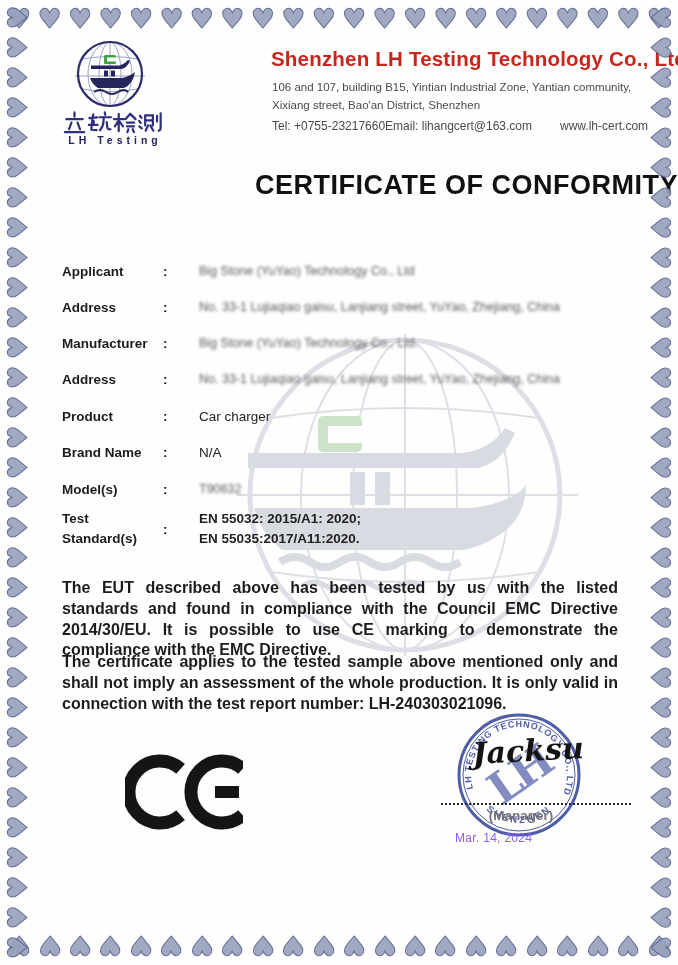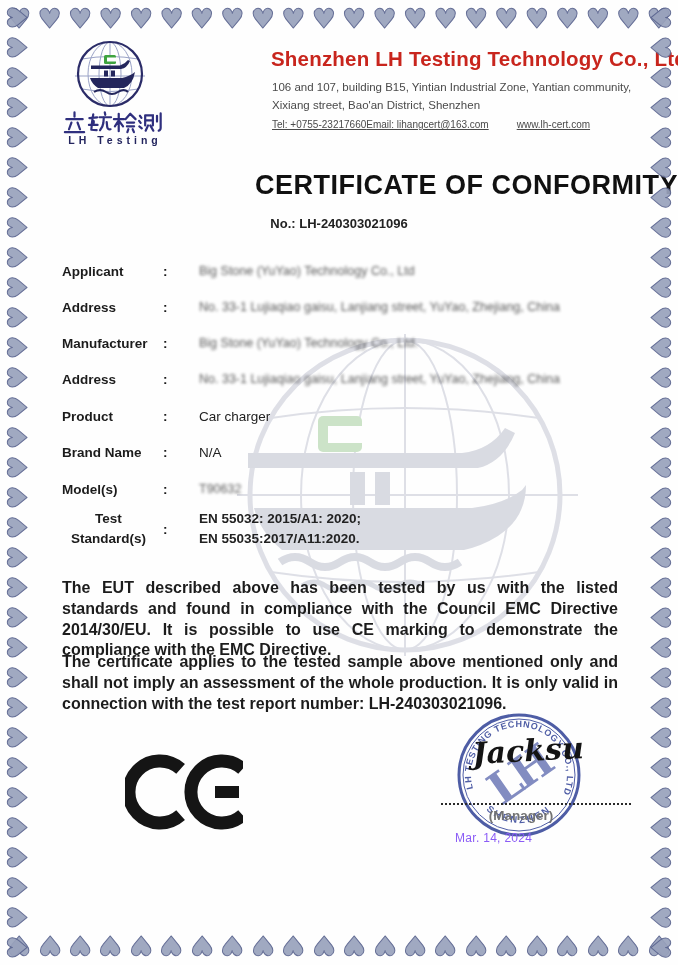--- a/index.html
+++ b/index.html
@@ -23,38 +23,38 @@
   .lace-right span{transform:rotate(90deg);}
   
   .logo-svg{position:absolute;left:74px;top:38px;}
   .logo-cn{position:absolute;left:62px;top:110px;}
   .logo-en{position:absolute;left:64px;top:134px;width:102px;text-align:center;
     font-size:10.5px;font-weight:bold;letter-spacing:4px;color:#23255e;}
   .company-name{position:absolute;left:271px;top:47px;font-size:20.5px;font-weight:bold;
     color:var(--header-red,#c8251d);letter-spacing:.2px;white-space:nowrap;}
   .addr{position:absolute;left:272px;font-size:11.5px;color:#4a4a4a;white-space:nowrap;}
   .addr1{top:81px;} .addr2{top:99px;}
-  .contact{position:absolute;left:272px;top:119px;font-size:10px;color:#4a4a4a;display:flex;text-decoration:underline;}
+  .contact{position:absolute;left:272px;top:119px;font-size:12px;color:#4a4a4a;display:flex;}
   .contact .c2{} .contact .c3{margin-left:28px;}
   
   .cert-title{position:absolute;left:0;right:0;top:170px;text-align:right;
     font-size:27px;font-weight:bold;letter-spacing:.5px;color:#111;}
   .cert-no{position:absolute;left:0;right:0;top:216px;text-align:center;
     font-size:13px;font-weight:bold;color:#222;}
   
   .field-row{position:absolute;left:62px;width:556px;display:grid;
     grid-template-columns:93px 28px auto;font-size:13.5px;z-index:2;gap:8px;}
   .field-row .lab{font-weight:bold;color:#1c1c1c;}
   .field-row .col{font-weight:bold;}
   .field-row .val{color:#222;}
   .val.strong{font-weight:bold;}
   .redacted{filter:blur(1.7px);opacity:.75;color:#63636f;font-size:12.5px;white-space:nowrap;}
   .two-line .col{align-self:center;}
   .v2l div{line-height:20px;}
-  .l2l div{line-height:20px;font-weight:bold;text-align:center;}
+  .l2l div{line-height:20px;font-weight:bold;}
   
   .para{position:absolute;left:62px;width:556px;font-size:16px;font-weight:bold;
     color:#1c1c1c;text-align:justify;line-height:20.8px;z-index:2;}
   .para1{top:578px;} .para2{top:652px;}
   
   .ce-svg{position:absolute;left:125px;top:749px;z-index:2;}
   .stamp-svg{position:absolute;left:444px;top:700px;z-index:2;}
   .signature{position:absolute;left:448px;top:733px;width:160px;text-align:center;z-index:4;
     font-family:"DejaVu Serif",serif;font-style:italic;font-weight:bold;font-size:30px;
     color:#141414;transform:rotate(-3deg);}
@@ -254,21 +254,20 @@
   <div class="company-name">Shenzhen LH Testing Technology Co., Ltd.</div>
   <div class="addr addr1">106 and 107, building B15, Yintian Industrial Zone, Yantian community,</div>
   <div class="addr addr2">Xixiang street, Bao'an District, Shenzhen</div>
   <div class="contact">
     <span class="c1">Tel: +0755-23217660</span>
     <span class="c2">Email: lihangcert@163.com</span>
     <span class="c3">www.lh-cert.com</span>
   </div>
 
   <div class="cert-title">CERTIFICATE OF CONFORMITY</div>
-  <div class="cert-no">No.: LH-240303021096</div>
 
   <div class="field-row" style="top:264px">
     <span class="lab">Applicant</span>
     <span class="col">:</span>
     <span class="val redacted">Big Stone (YuYao) Technology Co., Ltd</span>
   </div>
   <div class="field-row" style="top:300px">
     <span class="lab">Address</span>
     <span class="col">:</span>
     <span class="val redacted">No. 33-1 Lujiaqiao gaisu, Lanjiang street, YuYao, Zhejiang, China</span>

